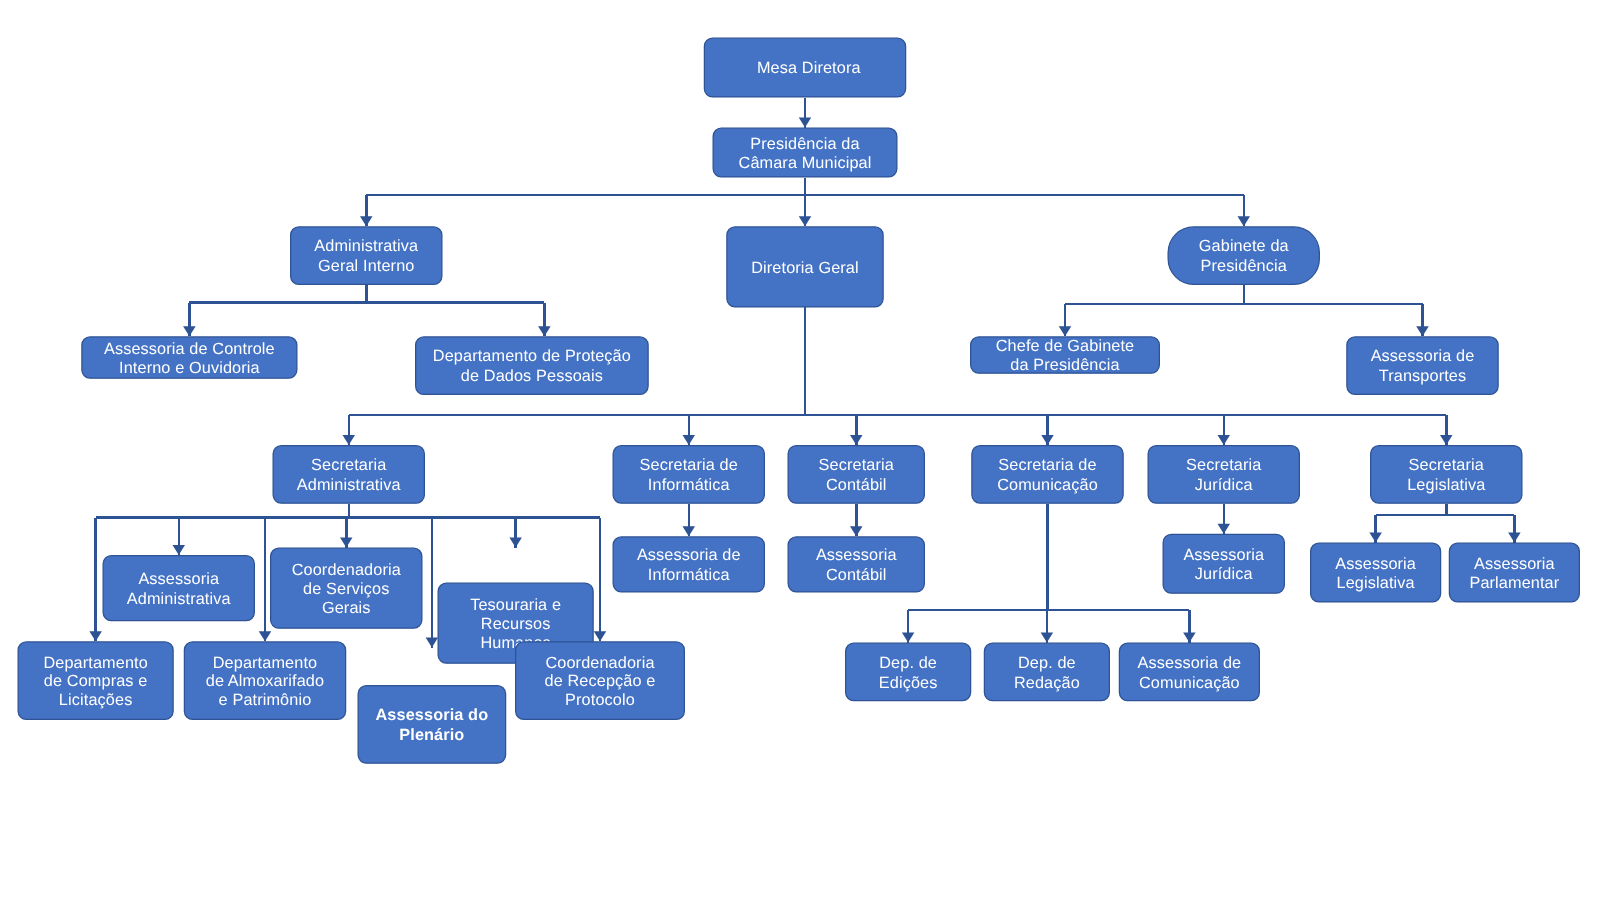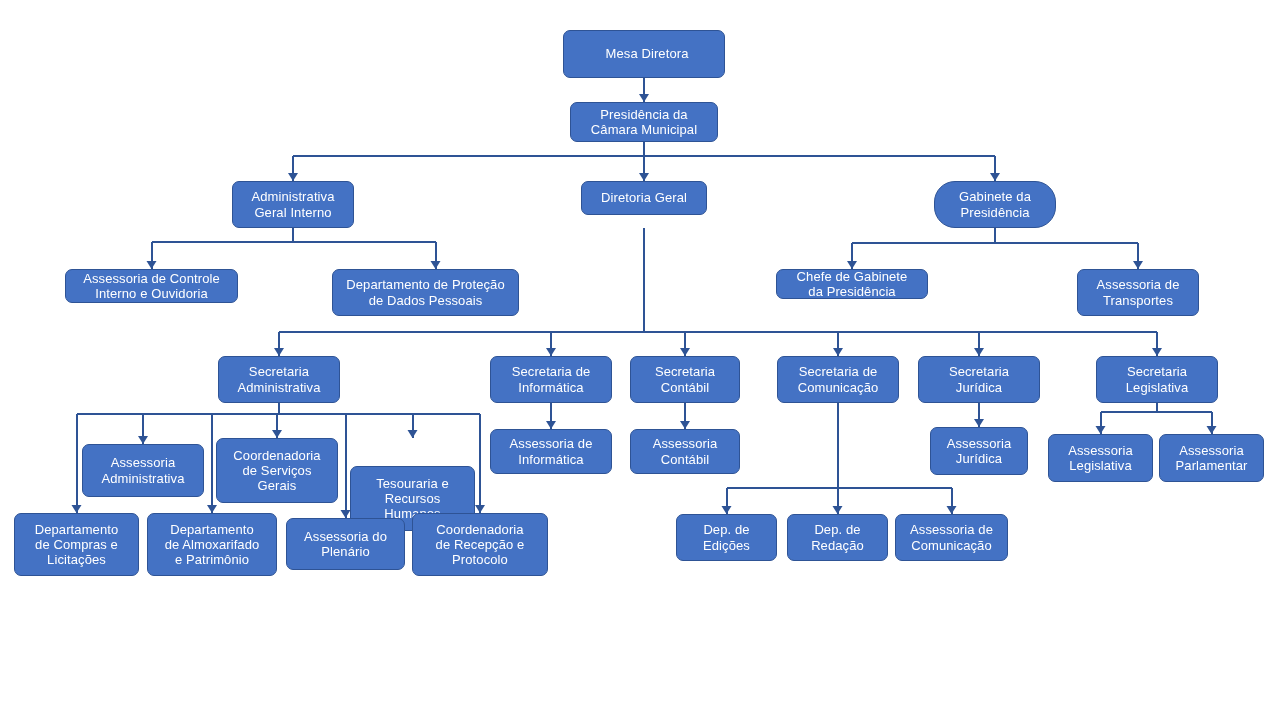--- a/index.html
+++ b/index.html
@@ -120,21 +120,21 @@
       <line x1="1211.5" y1="412" x2="1211.5" y2="434" stroke="#2E5395" stroke-width="2" shape-rendering="crispEdges"></line>
       <polygon points="1206.5,426 1216.5,426 1211.5,434" fill="#2E5395"></polygon>
       <line x1="644" y1="228" x2="644" y2="332" stroke="#2E5395" stroke-width="2" shape-rendering="crispEdges"></line>
     </svg>
   <div id="nodes-layer">
       <div class="node" style="left: 563px; top: 30px; width: 162px; height: 48px; padding-left: 10px;">Mesa Diretora</div>
       <div class="node" style="left: 570px; top: 102px; width: 148px; height: 40px;">Presidência da
 Câmara Municipal</div>
       <div class="node" style="left: 232px; top: 181px; width: 122px; height: 47px;">Administrativa
 Geral Interno</div>
-      <div class="node" style="left: 581px; top: 181px; width: 126px; height: 34px;">Diretoria Geral</div>
+      <div class="node" style="left: 581px; top: 181px; width: 126px; height: 65px;">Diretoria Geral</div>
       <div class="node" style="left: 934px; top: 181px; width: 122px; height: 47px; border-radius: 21px;">Gabinete da
 Presidência</div>
       <div class="node" style="left: 65px; top: 269px; width: 173px; height: 34px;">Assessoria de Controle
 Interno e Ouvidoria</div>
       <div class="node" style="left: 332px; top: 269px; width: 187px; height: 47px;">Departamento  de Proteção
 de Dados Pessoais</div>
       <div class="node" style="left: 776px; top: 269px; width: 152px; height: 30px;">Chefe de Gabinete
 da Presidência</div>
       <div class="node" style="left: 1077px; top: 269px; width: 122px; height: 47px;">Assessoria de
 Transportes</div>
@@ -167,21 +167,21 @@
       <div class="node" style="left: 1048px; top: 434px; width: 105px; height: 48px;">Assessoria
 Legislativa</div>
       <div class="node" style="left: 1159px; top: 434px; width: 105px; height: 48px;">Assessoria
 Parlamentar</div>
       <div class="node" style="left: 14px; top: 513px; width: 125px; height: 63px;">Departamento
 de Compras e
 Licitações</div>
       <div class="node" style="left: 147px; top: 513px; width: 130px; height: 63px;">Departamento
 de Almoxarifado
 e Patrimônio</div>
-      <div class="node" style="left: 286px; top: 518px; width: 119px; height: 52px;">Assessoria do
+      <div class="node" style="left: 286px; top: 548px; width: 119px; height: 63px; font-weight: bold;">Assessoria do
 Plenário</div>
       <div class="node" style="left: 412px; top: 513px; width: 136px; height: 63px;">Coordenadoria
 de Recepção e
 Protocolo</div>
       <div class="node" style="left: 676px; top: 514px; width: 101px; height: 47px;">Dep. de
 Edições</div>
       <div class="node" style="left: 787px; top: 514px; width: 101px; height: 47px;">Dep. de
 Redação</div>
       <div class="node" style="left: 895px; top: 514px; width: 113px; height: 47px;">Assessoria de
 Comunicação</div>

